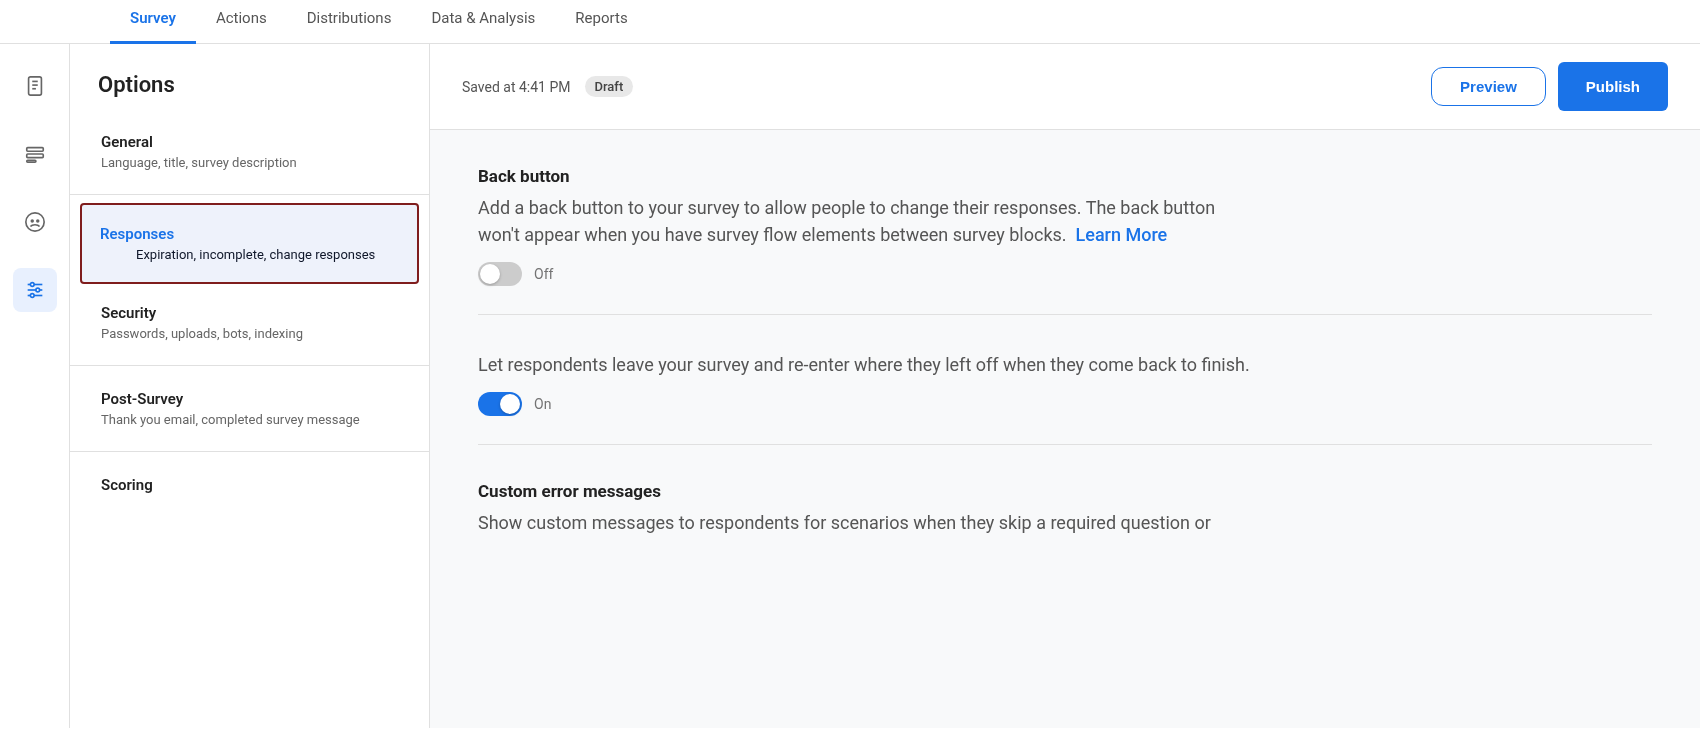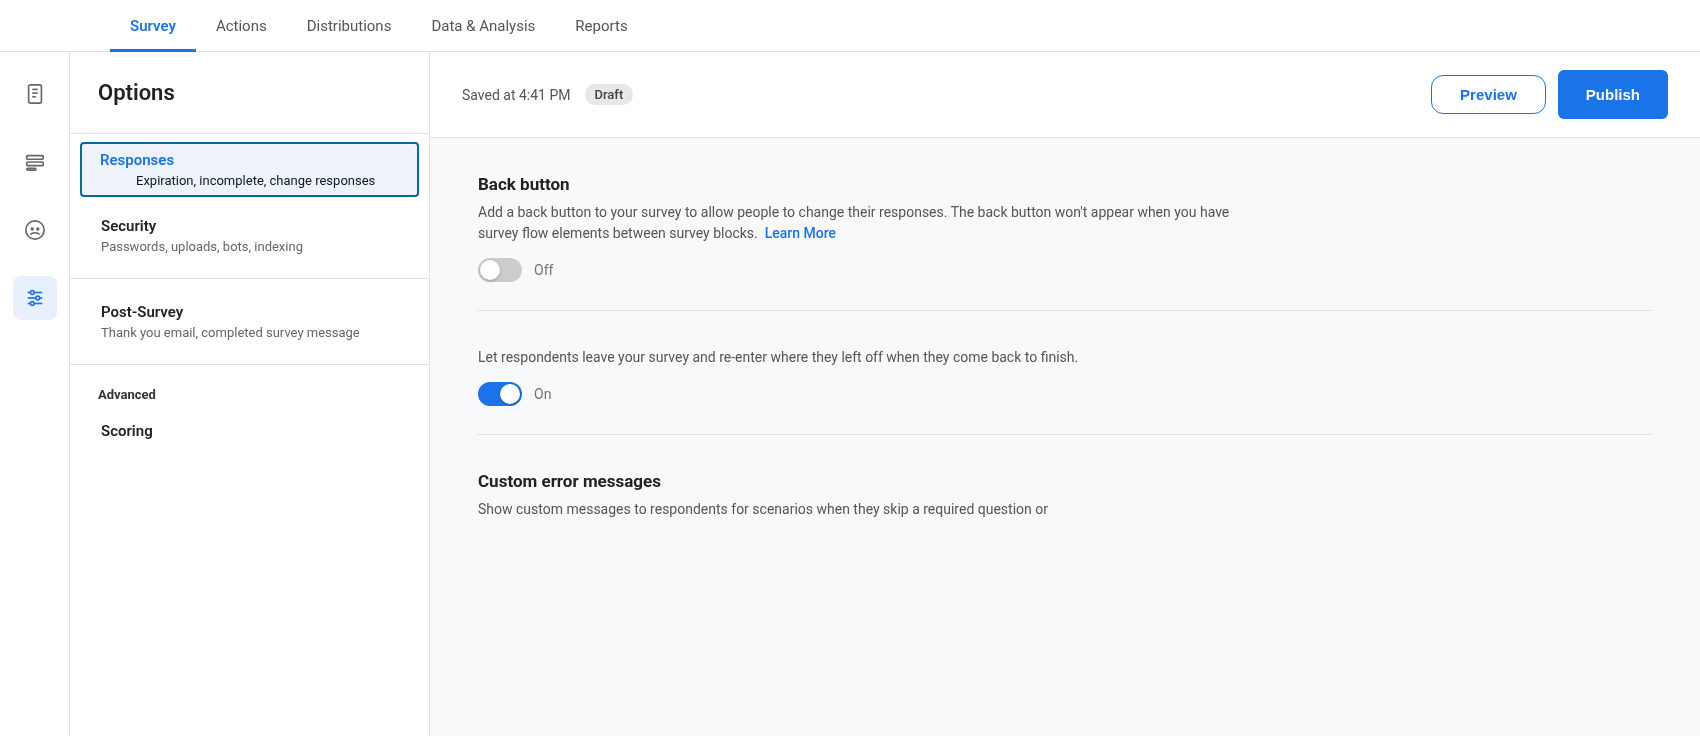--- a/index.html
+++ b/index.html
@@ -4,21 +4,21 @@
   <style>
     * { box-sizing: border-box; margin: 0; padding: 0; }
     body { font-family: -apple-system, BlinkMacSystemFont, 'Segoe UI', Roboto, sans-serif; background: #fff; color: #333; height: 740px; overflow: hidden; }
 
     
     .top-nav {
       display: flex;
       align-items: flex-end;
       border-bottom: 1px solid #e0e0e0;
       padding: 0 0 0 110px;
-      height: 52px;
+      height: 44px;
       background: #fff;
     }
     .top-nav-item {
       padding: 0 20px 14px 20px;
       font-size: 15px;
       color: #555;
       cursor: pointer;
       border-bottom: 3px solid transparent;
       margin-bottom: -1px;
     }
@@ -79,24 +79,24 @@
       padding: 0 28px 20px 28px;
     }
     .options-section {
       padding: 16px 28px;
       cursor: pointer;
       border-left: 3px solid transparent;
     }
     .options-section.active {
       background: #eef2fb;
       border-left: 3px solid #c0392b;
-      border: 2px solid #0369a1;
+      border: 2px solid #7f1d1d;
       margin: 4px 10px;
       border-radius: 4px;
-      padding: 7px 18px;
+      padding: 20px 18px;
     }
     .options-section-title {
       font-size: 15px;
       font-weight: 600;
       color: #222;
       margin-bottom: 4px;
     }
     .options-section.active .options-section-title {
       color: #1a73e8;
     }
@@ -197,21 +197,21 @@
     .setting-block:last-child {
       border-bottom: none;
     }
     .setting-title {
       font-size: 17px;
       font-weight: 700;
       color: #222;
       margin-bottom: 8px;
     }
     .setting-desc {
-      font-size: 14px;
+      font-size: 18px;
       color: #555;
       line-height: 1.5;
       margin-bottom: 14px;
       max-width: 780px;
     }
     .learn-more {
       color: #1a73e8;
       cursor: pointer;
       font-weight: 500;
     }
@@ -299,20 +299,24 @@
         <circle cx="9" cy="6" r="2" fill="white" stroke="currentColor" stroke-width="1.8"></circle>
         <circle cx="15" cy="12" r="2" fill="white" stroke="currentColor" stroke-width="1.8"></circle>
         <circle cx="9" cy="18" r="2" fill="white" stroke="currentColor" stroke-width="1.8"></circle>
       </svg>
     </div>
   </div>
 
   <div class="options-sidebar">
     <div class="options-title">Options</div>
 
+    <div class="options-section">
+      <div class="options-section-title">General</div>
+      <div class="options-section-sub">Language, title, survey description</div>
+    </div>
 
     <hr class="options-divider">
 
     <div class="options-section active">
       <div class="options-section-title">Responses</div>
       <div class="options-section-sub">Expiration, incomplete, change responses</div>
     </div>
 
     <div class="options-section">
       <div class="options-section-title">Security</div>
@@ -321,21 +325,20 @@
 
     <hr class="options-divider">
 
     <div class="options-section">
       <div class="options-section-title">Post-Survey</div>
       <div class="options-section-sub">Thank you email, completed survey message</div>
     </div>
 
     <hr class="options-divider">
 
-    <div class="options-section-label">Advanced</div>
 
     <div class="options-section">
       <div class="options-section-title">Scoring</div>
     </div>
   </div>
 
   <div class="main-content">
 
     <div class="toolbar">
       <div class="toolbar-left">

